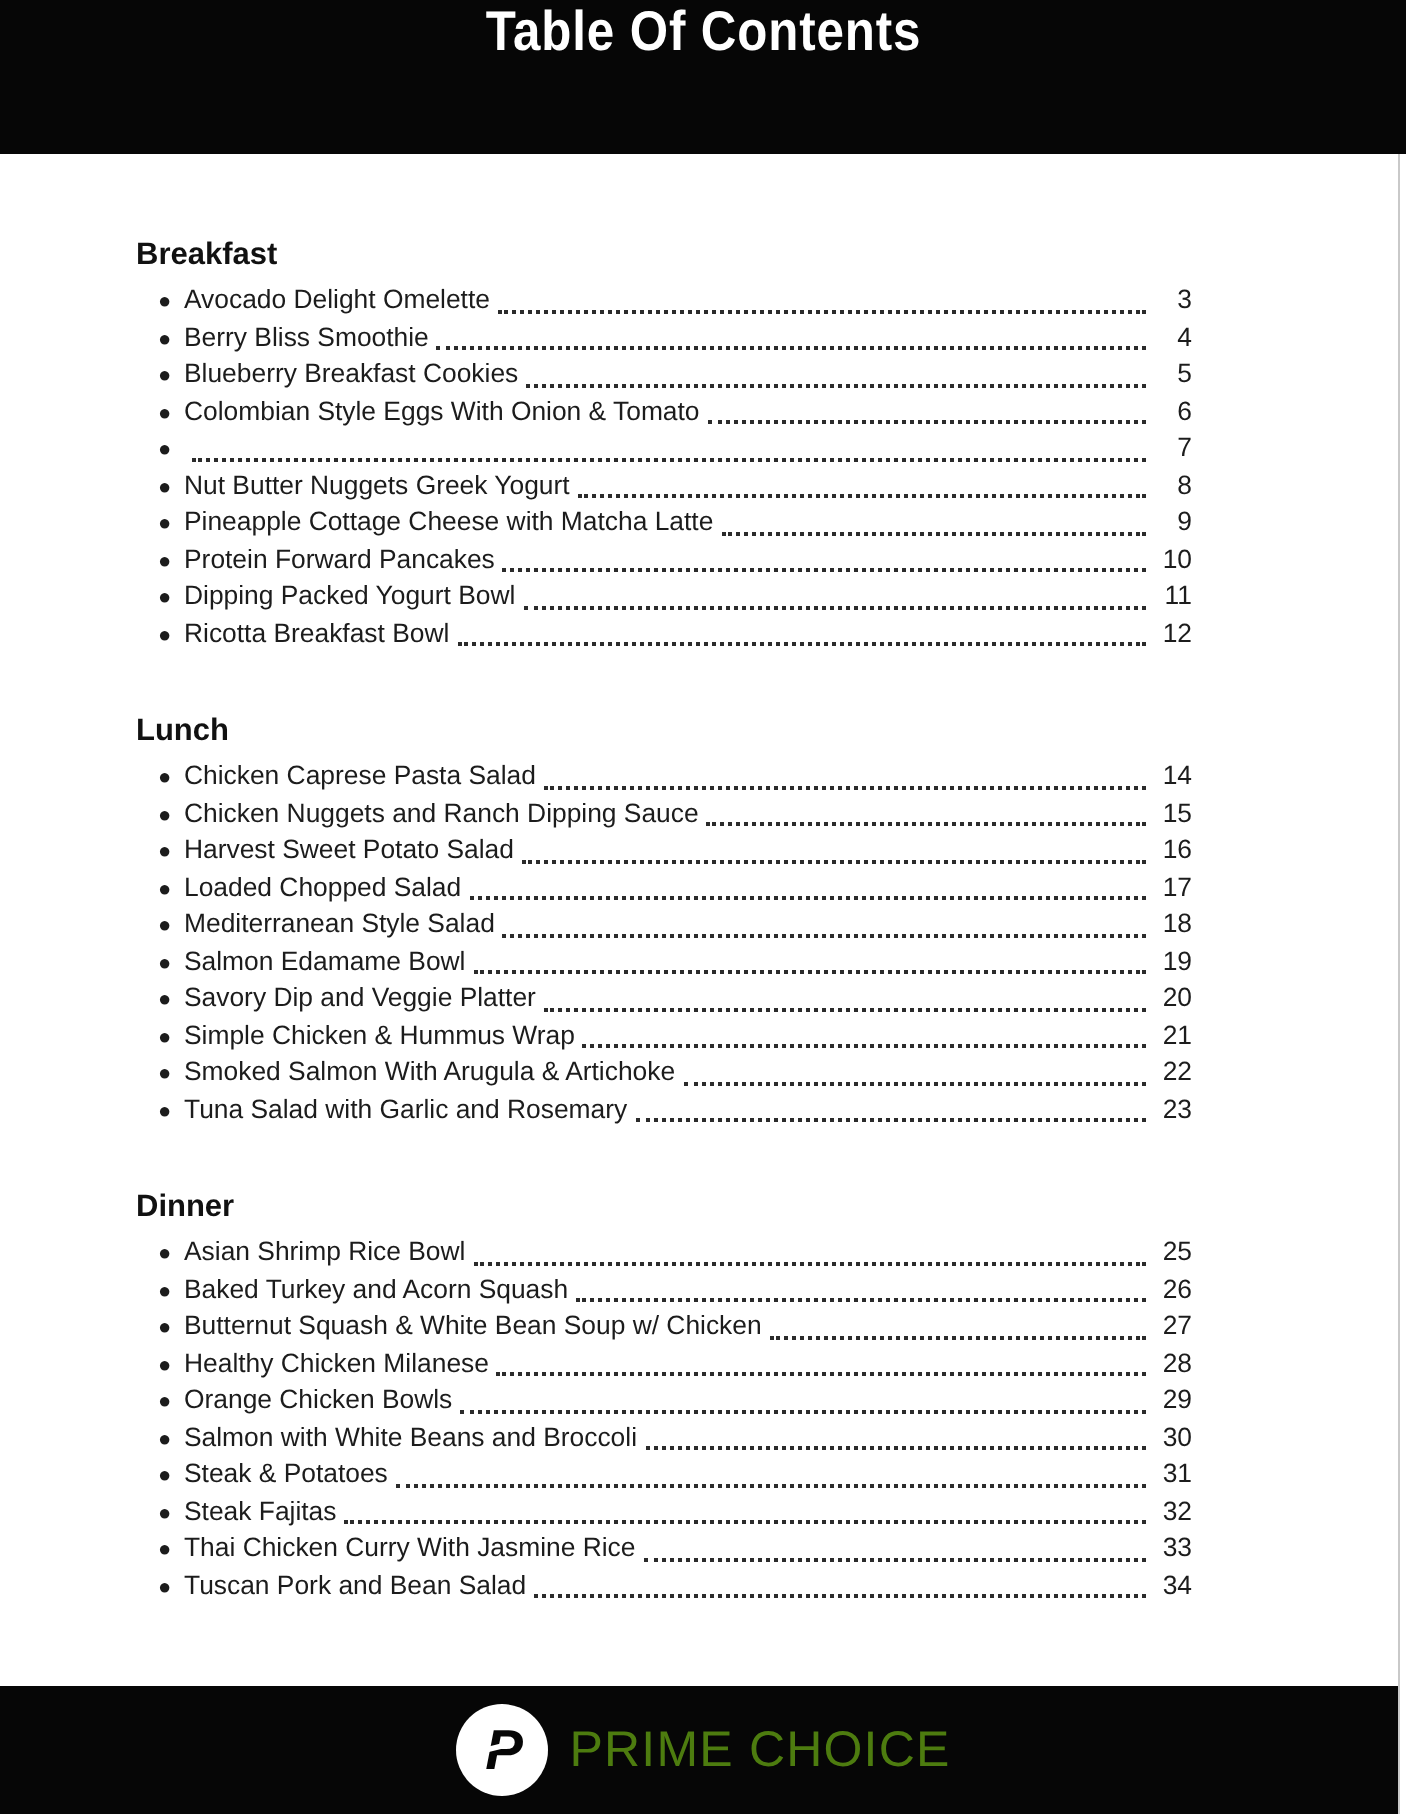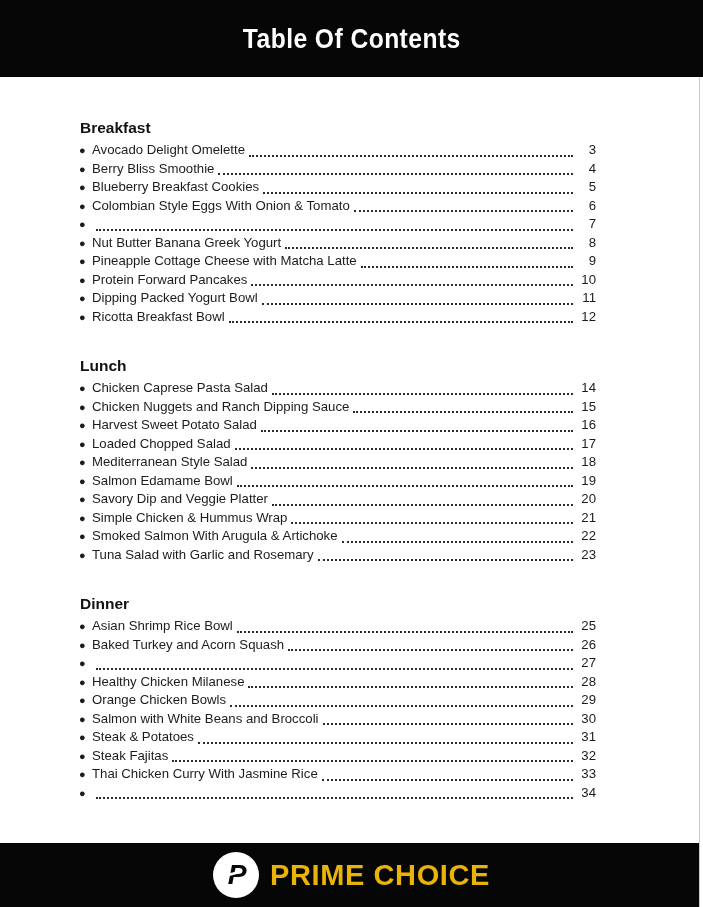--- a/index.html
+++ b/index.html
@@ -7,39 +7,39 @@
     width: 703px; height: 907px;
     background: #ffffff;
     font-family: "Liberation Sans", "DejaVu Sans", sans-serif;
     position: relative;
     overflow: hidden;
   }
   
   .top-bar {
     height: 77px;
     background: #060606;
-    display: flex; align-items: center; justify-content: center;
+    display: flex; justify-content: center;
   }
   .page-title {
     margin: 0;
     color: #ffffff;
     font-size: 28px;
     font-weight: 700;
     letter-spacing: 0.5px;
     transform: scaleX(0.88);
     transform-origin: center;
     white-space: nowrap;
   }
   
   main {
     padding: 42px 107px 0 68px;
   }
   .toc-section + .toc-section { margin-top: 30px; }
   .section-heading {
-    margin: 0 0 5px 12px;
+    margin: 0 0 5px 0;
     font-size: 15.5px;
     font-weight: 700;
     color: #111111;
   }
   .toc-list { margin: 0; padding: 0; list-style: none; }
   .toc-row {
     display: flex;
     align-items: baseline;
     height: 18.5px;
     font-size: 13.2px;
@@ -71,23 +71,23 @@
   .bottom-bar {
     position: absolute;
     left: 0; right: 0; bottom: 0;
     height: 64px;
     background: #060606;
     display: flex; align-items: center; justify-content: center;
     gap: 11px;
   }
   .logo-circle { width: 46px; height: 46px; display: block; }
   .brand-name {
-    color: #eab308;
-    font-size: 29px;
-    font-weight: 700;
+    color: #4d7c0f;
+    font-size: 25px;
+    font-weight: 400;
     letter-spacing: 0.6px;
     white-space: nowrap;
   }
   
   .edge-gutter {
     position: absolute; top: 77px; right: 0; bottom: 0;
     width: 3px; background: #ffffff; z-index: 5;
   }
   .edge-line {
     position: absolute; top: 77px; right: 3px; bottom: 0;
@@ -134,21 +134,21 @@
   </li>
 
   <li class="toc-row">
     <span class="bullet">●</span>
     <span class="leader"></span>
     <span class="pagenum">7</span>
   </li>
 
   <li class="toc-row">
     <span class="bullet">●</span>
-    <span class="label">Nut Butter Banana Greek Yogurt</span>
+    <span class="label">Nut Butter Nuggets Greek Yogurt</span>
     <span class="leader"></span>
     <span class="pagenum">8</span>
   </li>
 
   <li class="toc-row">
     <span class="bullet">●</span>
     <span class="label">Pineapple Cottage Cheese with Matcha Latte</span>
     <span class="leader"></span>
     <span class="pagenum">9</span>
   </li>
@@ -263,20 +263,21 @@
 
   <li class="toc-row">
     <span class="bullet">●</span>
     <span class="label">Baked Turkey and Acorn Squash</span>
     <span class="leader"></span>
     <span class="pagenum">26</span>
   </li>
 
   <li class="toc-row">
     <span class="bullet">●</span>
+    <span class="label">Butternut Squash &amp; White Bean Soup w/ Chicken</span>
     <span class="leader"></span>
     <span class="pagenum">27</span>
   </li>
 
   <li class="toc-row">
     <span class="bullet">●</span>
     <span class="label">Healthy Chicken Milanese</span>
     <span class="leader"></span>
     <span class="pagenum">28</span>
   </li>
@@ -311,20 +312,21 @@
 
   <li class="toc-row">
     <span class="bullet">●</span>
     <span class="label">Thai Chicken Curry With Jasmine Rice</span>
     <span class="leader"></span>
     <span class="pagenum">33</span>
   </li>
 
   <li class="toc-row">
     <span class="bullet">●</span>
+    <span class="label">Tuscan Pork and Bean Salad</span>
     <span class="leader"></span>
     <span class="pagenum">34</span>
   </li>
 </ul>
   </section>
 </main>
 
 <footer class="bottom-bar">
   <svg class="logo-circle" viewBox="0 0 44 44" xmlns="http://www.w3.org/2000/svg">
     <circle cx="22" cy="22" r="22" fill="#ffffff"></circle>

